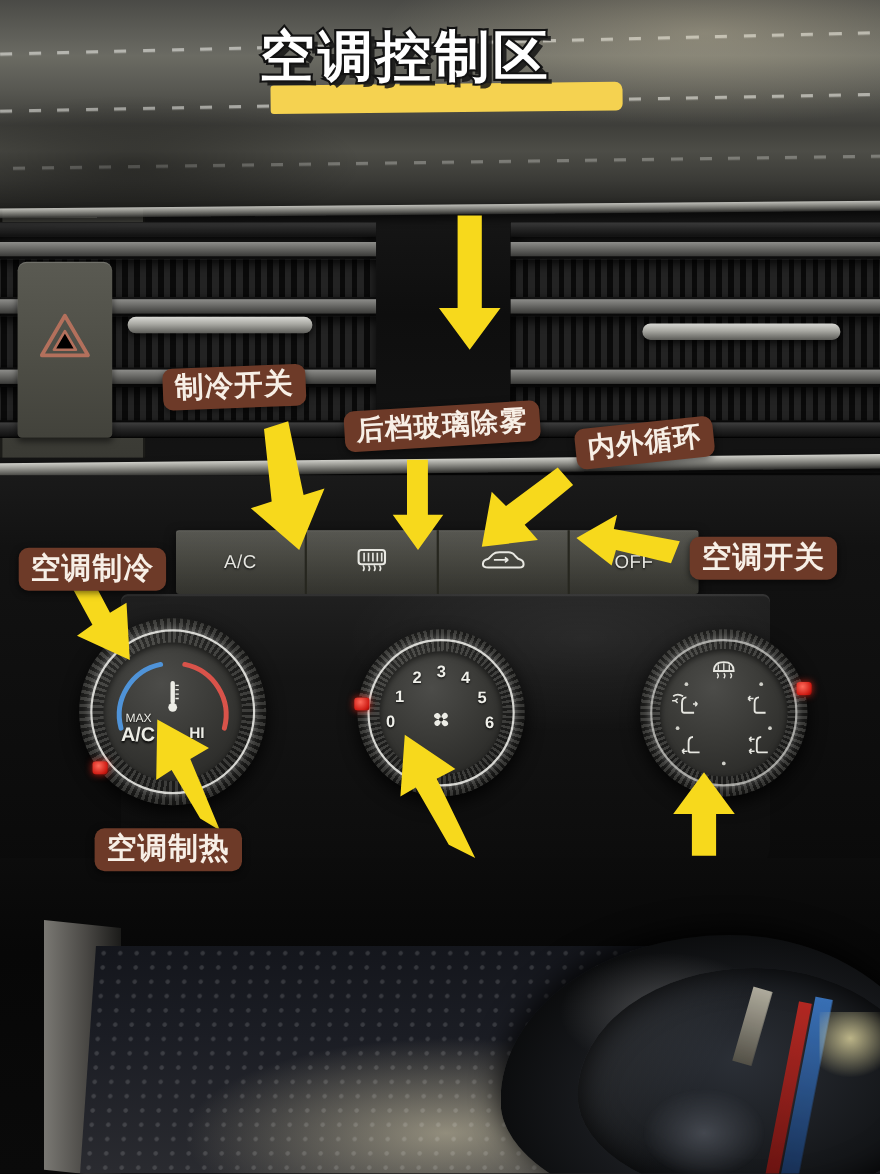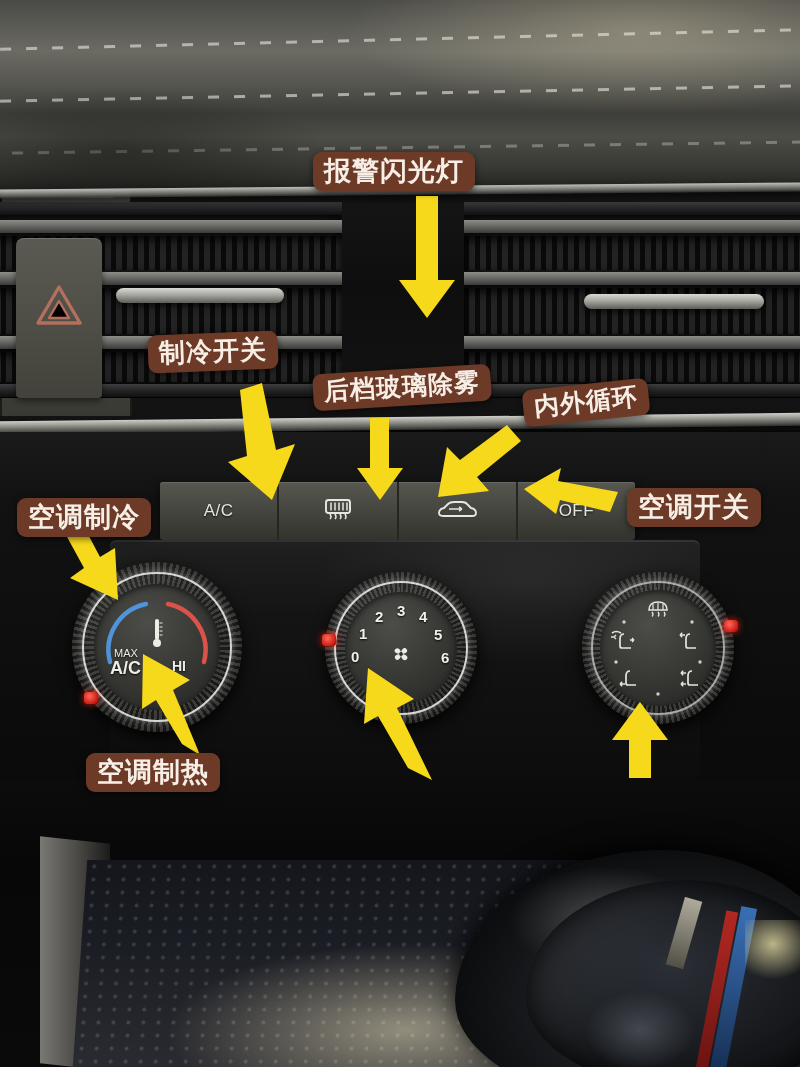--- a/index.html
+++ b/index.html
@@ -457,22 +457,25 @@
       <path d="M618 492 L610 512 L560 500 L556 514 L524 489 L561 468 L558 481 Z"></path>
 
       <path d="M200 755 L182 744 L156 700 L142 709 L143 654 L190 680 L173 690 Z"></path>
 
       <path d="M432 780 L408 768 L378 716 L364 724 L368 668 L414 699 L397 708 Z"></path>
 
       <path d="M651 778 L629 778 L629 740 L612 740 L640 702 L668 740 L651 740 Z"></path>
     </g>
   </svg>
 
-
-  <div class="tag" style="left:313px; top:152px; font-size:27px;">报警闪光灯</div>
+  <div class="title-wrap">
+    <div class="title-hl"></div>
+    <div class="title-txt">空调控制区</div>
+  </div>
+
 
   <div class="tag" style="left:148px; top:333px; font-size:26px; transform:rotate(-2.2deg);">制冷开关</div>
 
   <div class="tag" style="left:313px; top:369px; font-size:25px; transform:rotate(-3.5deg);">后档玻璃除雾</div>
 
   <div class="tag" style="left:523px; top:384px; font-size:25px; transform:rotate(-6deg);">内外循环</div>
 
   <div class="tag" style="left:17px; top:467px; font-size:27px;margin-top:31px;">空调制冷</div>
 
   <div class="tag" style="left:627px; top:488px; font-size:27px;">空调开关</div>

